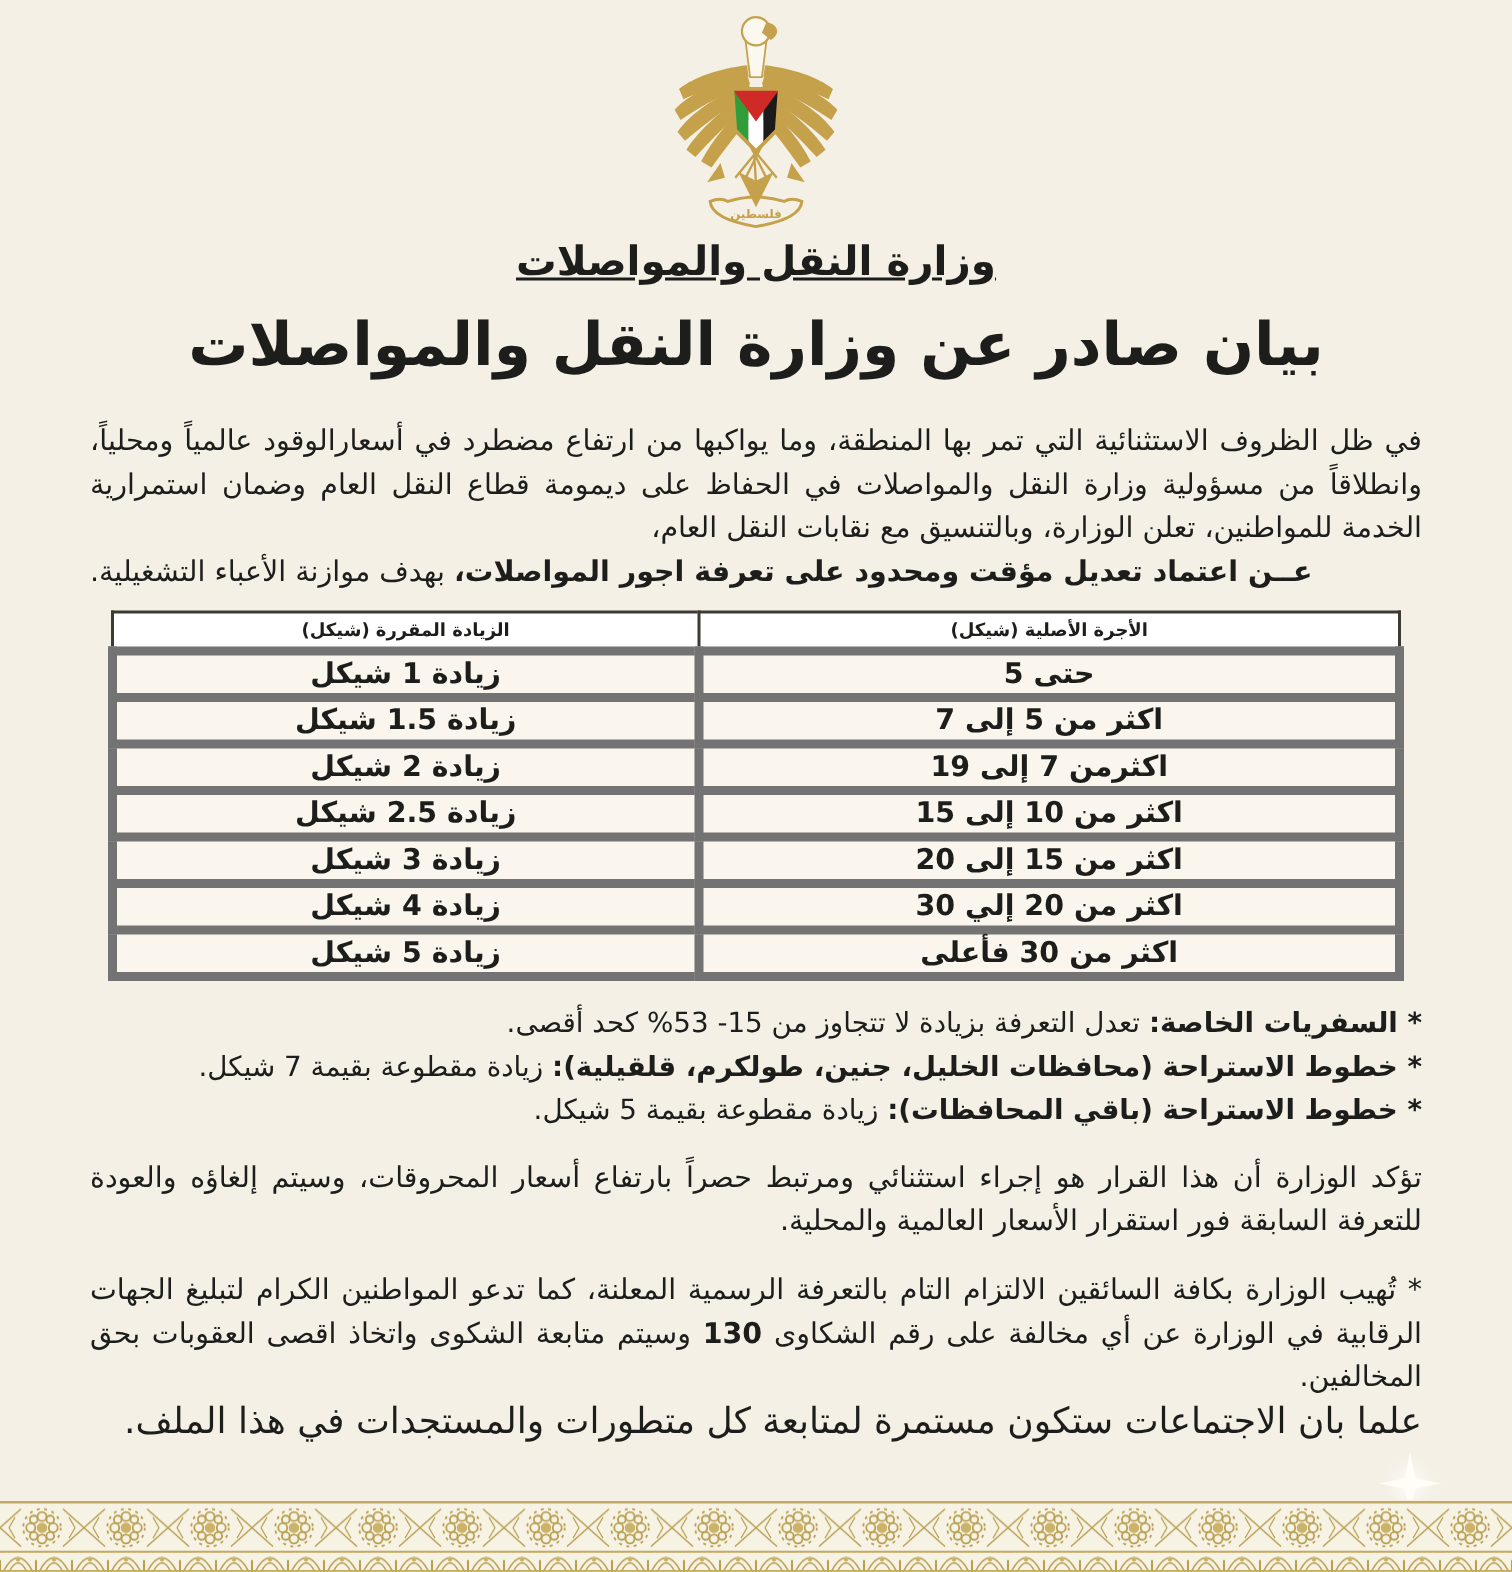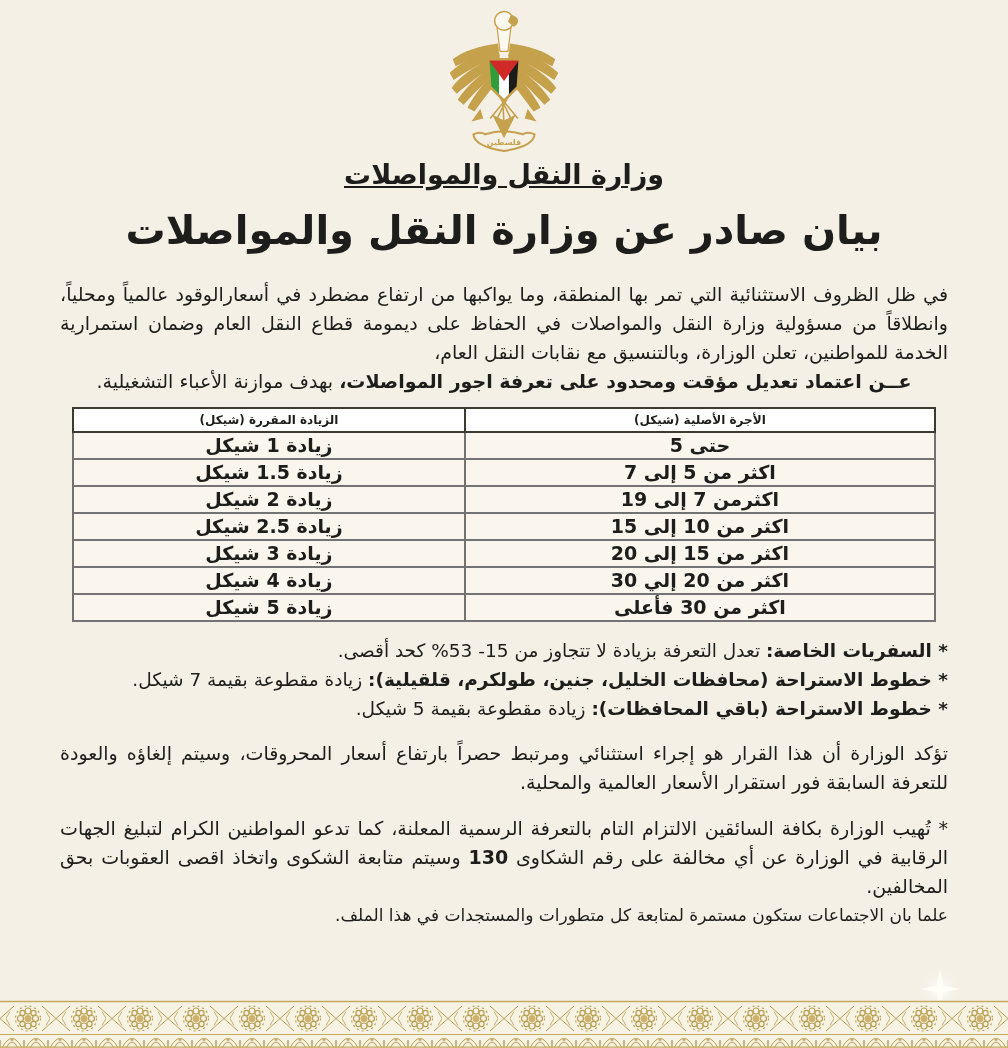--- a/index.html
+++ b/index.html
@@ -10,34 +10,34 @@
     font-family:"DejaVu Sans",sans-serif;
   }
   .content{width:888px;margin:0 auto;position:relative;}
   .header{text-align:center;padding-top:8px;}
   .emblem{display:block;margin:0 auto;}
   .ministry-ar{font-size:27px;font-weight:bold;direction:rtl;margin-top:2px;line-height:1.25;text-decoration:underline;}
   .ministry-en{font-size:22px;color:#262626;margin-top:0;line-height:1.2;}
   .statement-title{direction:rtl;text-align:center;font-size:40px;font-weight:bold;margin-top:15px;line-height:1.15;}
   .rtl-just{direction:rtl;text-align:justify;}
   .intro{margin-top:12px;font-size:19px;line-height:29px;}
-  .intro-bold-line{direction:rtl;text-align:center;font-size:19px;line-height:29px;}
+  .intro-bold-line{direction:rtl;text-align:left;font-size:19px;line-height:29px;}
   .b{font-weight:bold;}
   table.fares{width:864px;margin:11px auto 0;border-collapse:collapse;direction:rtl;text-align:center;}
   table.fares th{
     background:#ffffff;border:2.5px solid #3c3a32;font-size:12px;font-weight:bold;padding:4px 2px;
   }
   table.fares td{
-    background:#faf6ed;border:2px solid #737373;font-size:19px;font-weight:bold;padding:1.5px 2px;
+    background:#faf6ed;border:6px solid #737373;font-size:19px;font-weight:bold;padding:1.5px 2px;
   }
   .notes{margin-top:14px;font-size:18.5px;line-height:29px;direction:rtl;text-align:right;}
   .para{font-size:19px;line-height:29px;}
   .confirmation{margin-top:16px;}
   .warning{margin-top:17px;}
-  .closing-line{direction:rtl;font-size:17px;line-height:29px;}
+  .closing-line{direction:rtl;font-size:24px;line-height:29px;}
   .ornament-wrap{position:absolute;left:0;bottom:0;width:1008px;height:48px;}
   .sparkle{position:absolute;left:917px;top:966px;}
 </style>
 </head>
 <body>
 
 <div class="content">
 
   <div class="header">
     <svg class="emblem" width="124" height="148" viewBox="0 0 124 150" aria-hidden="true">

